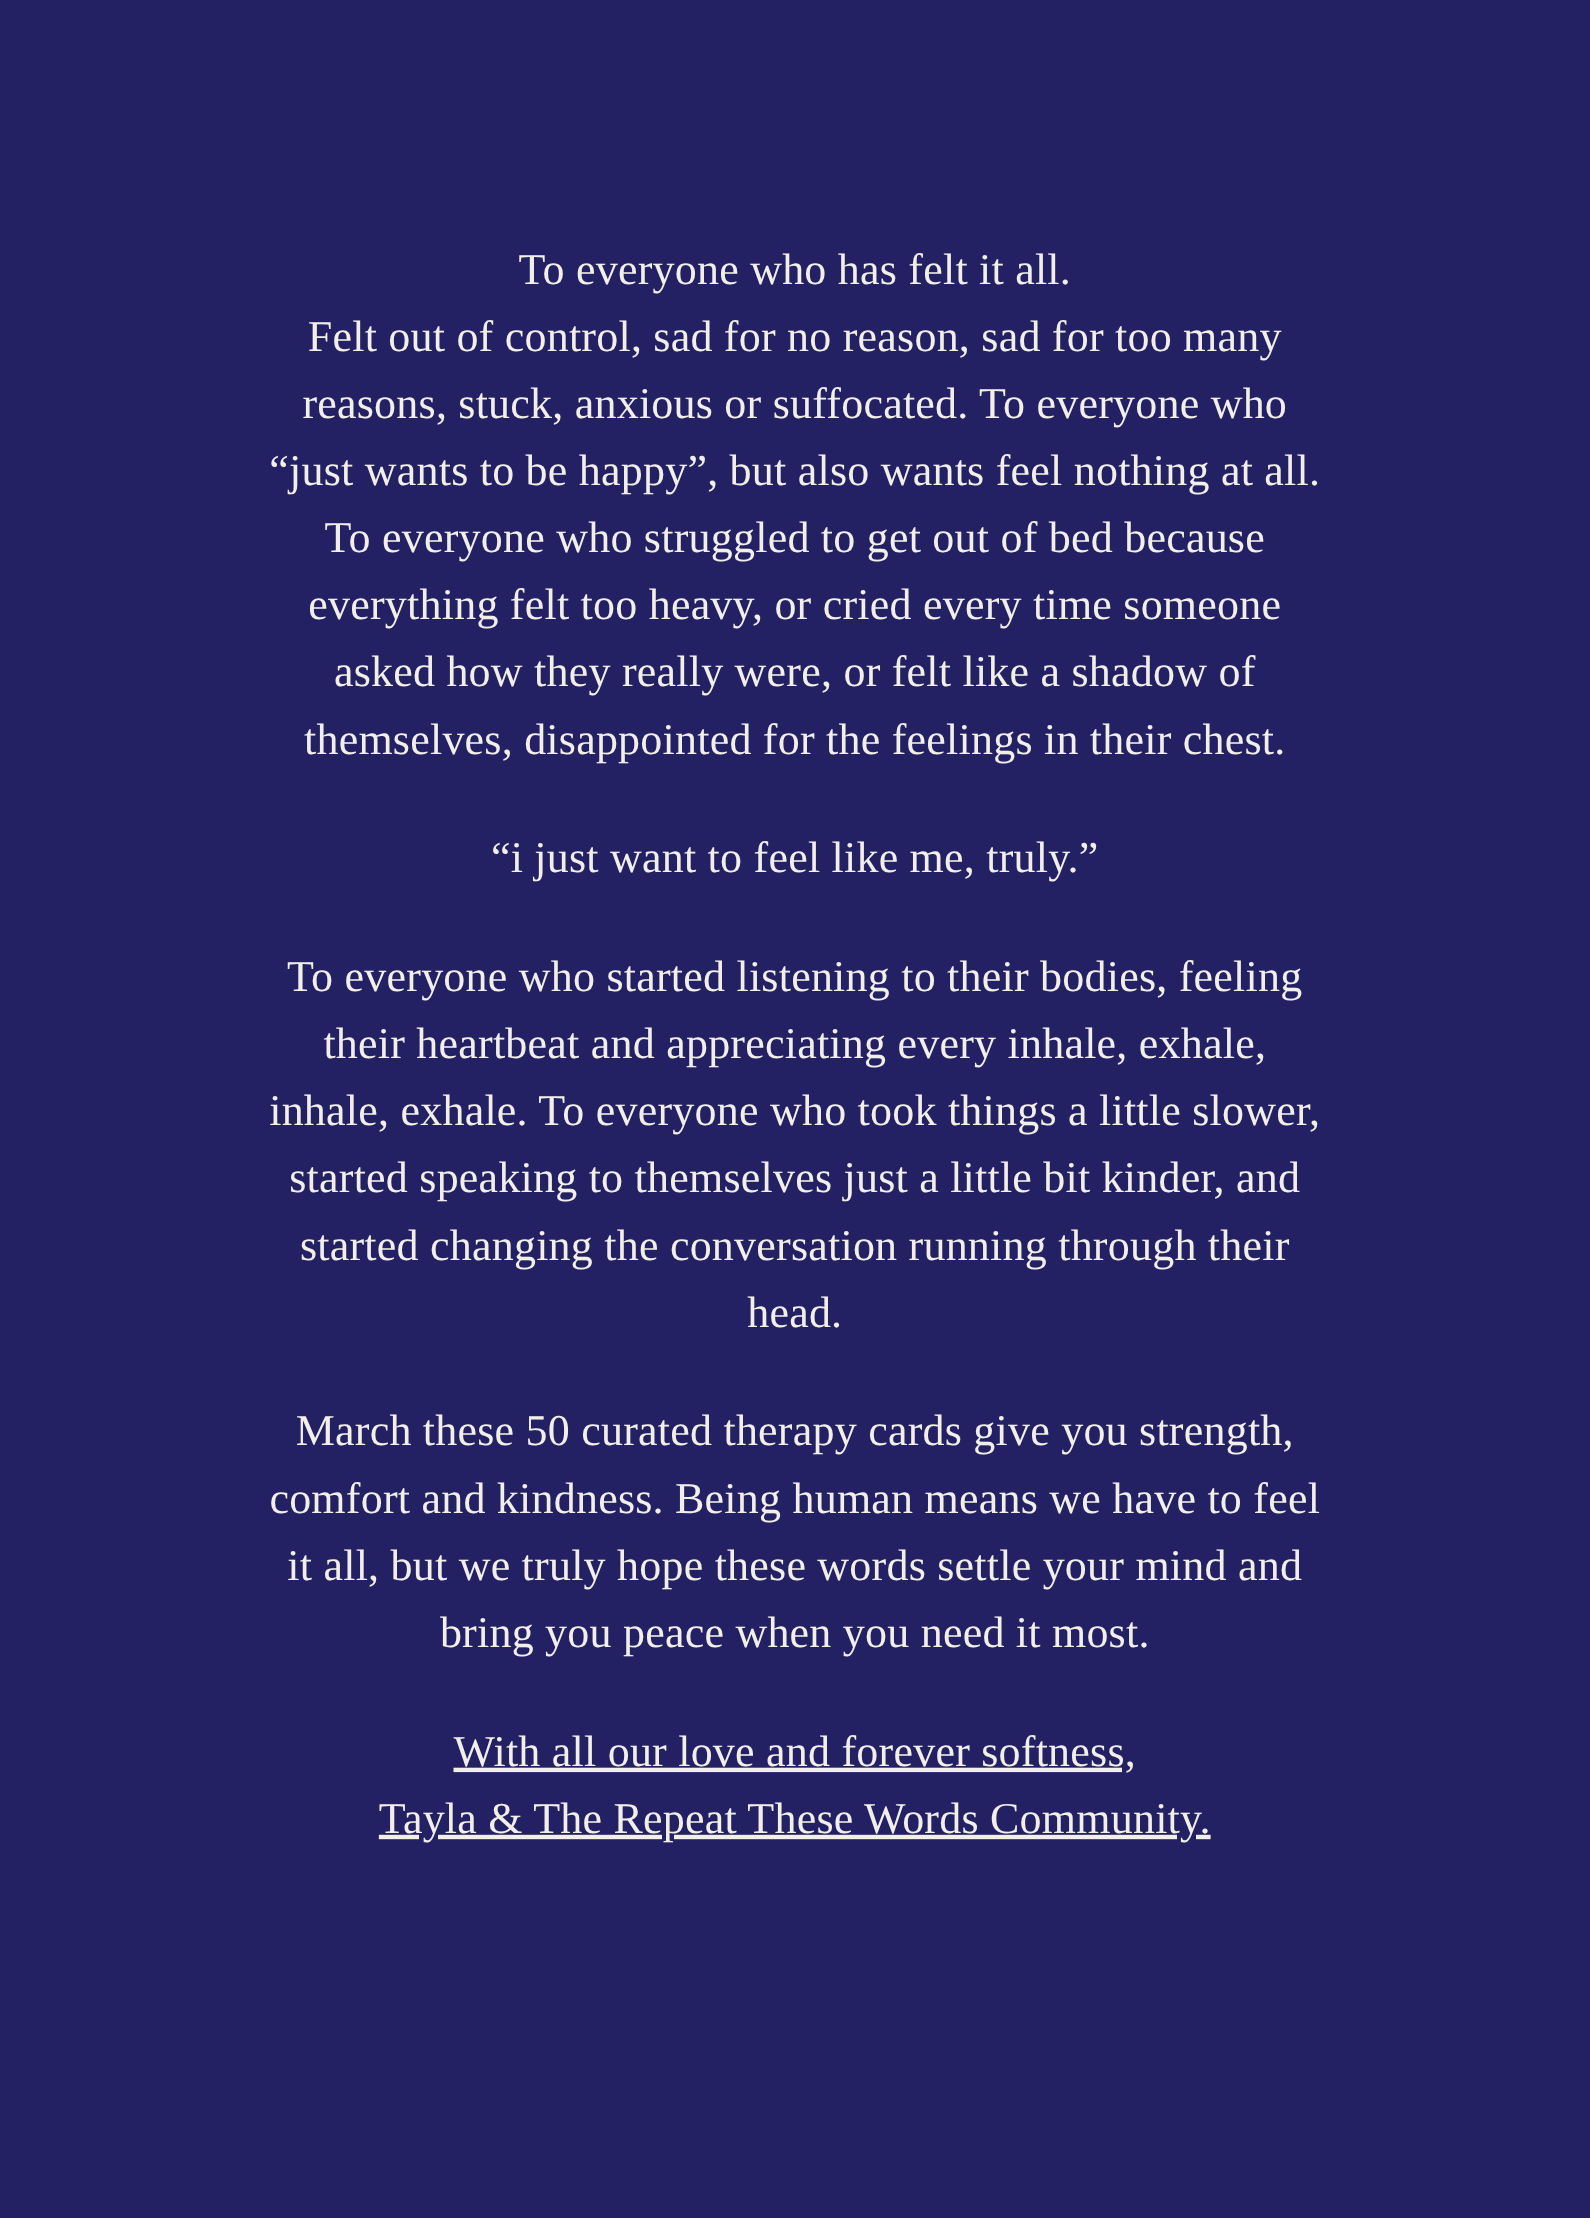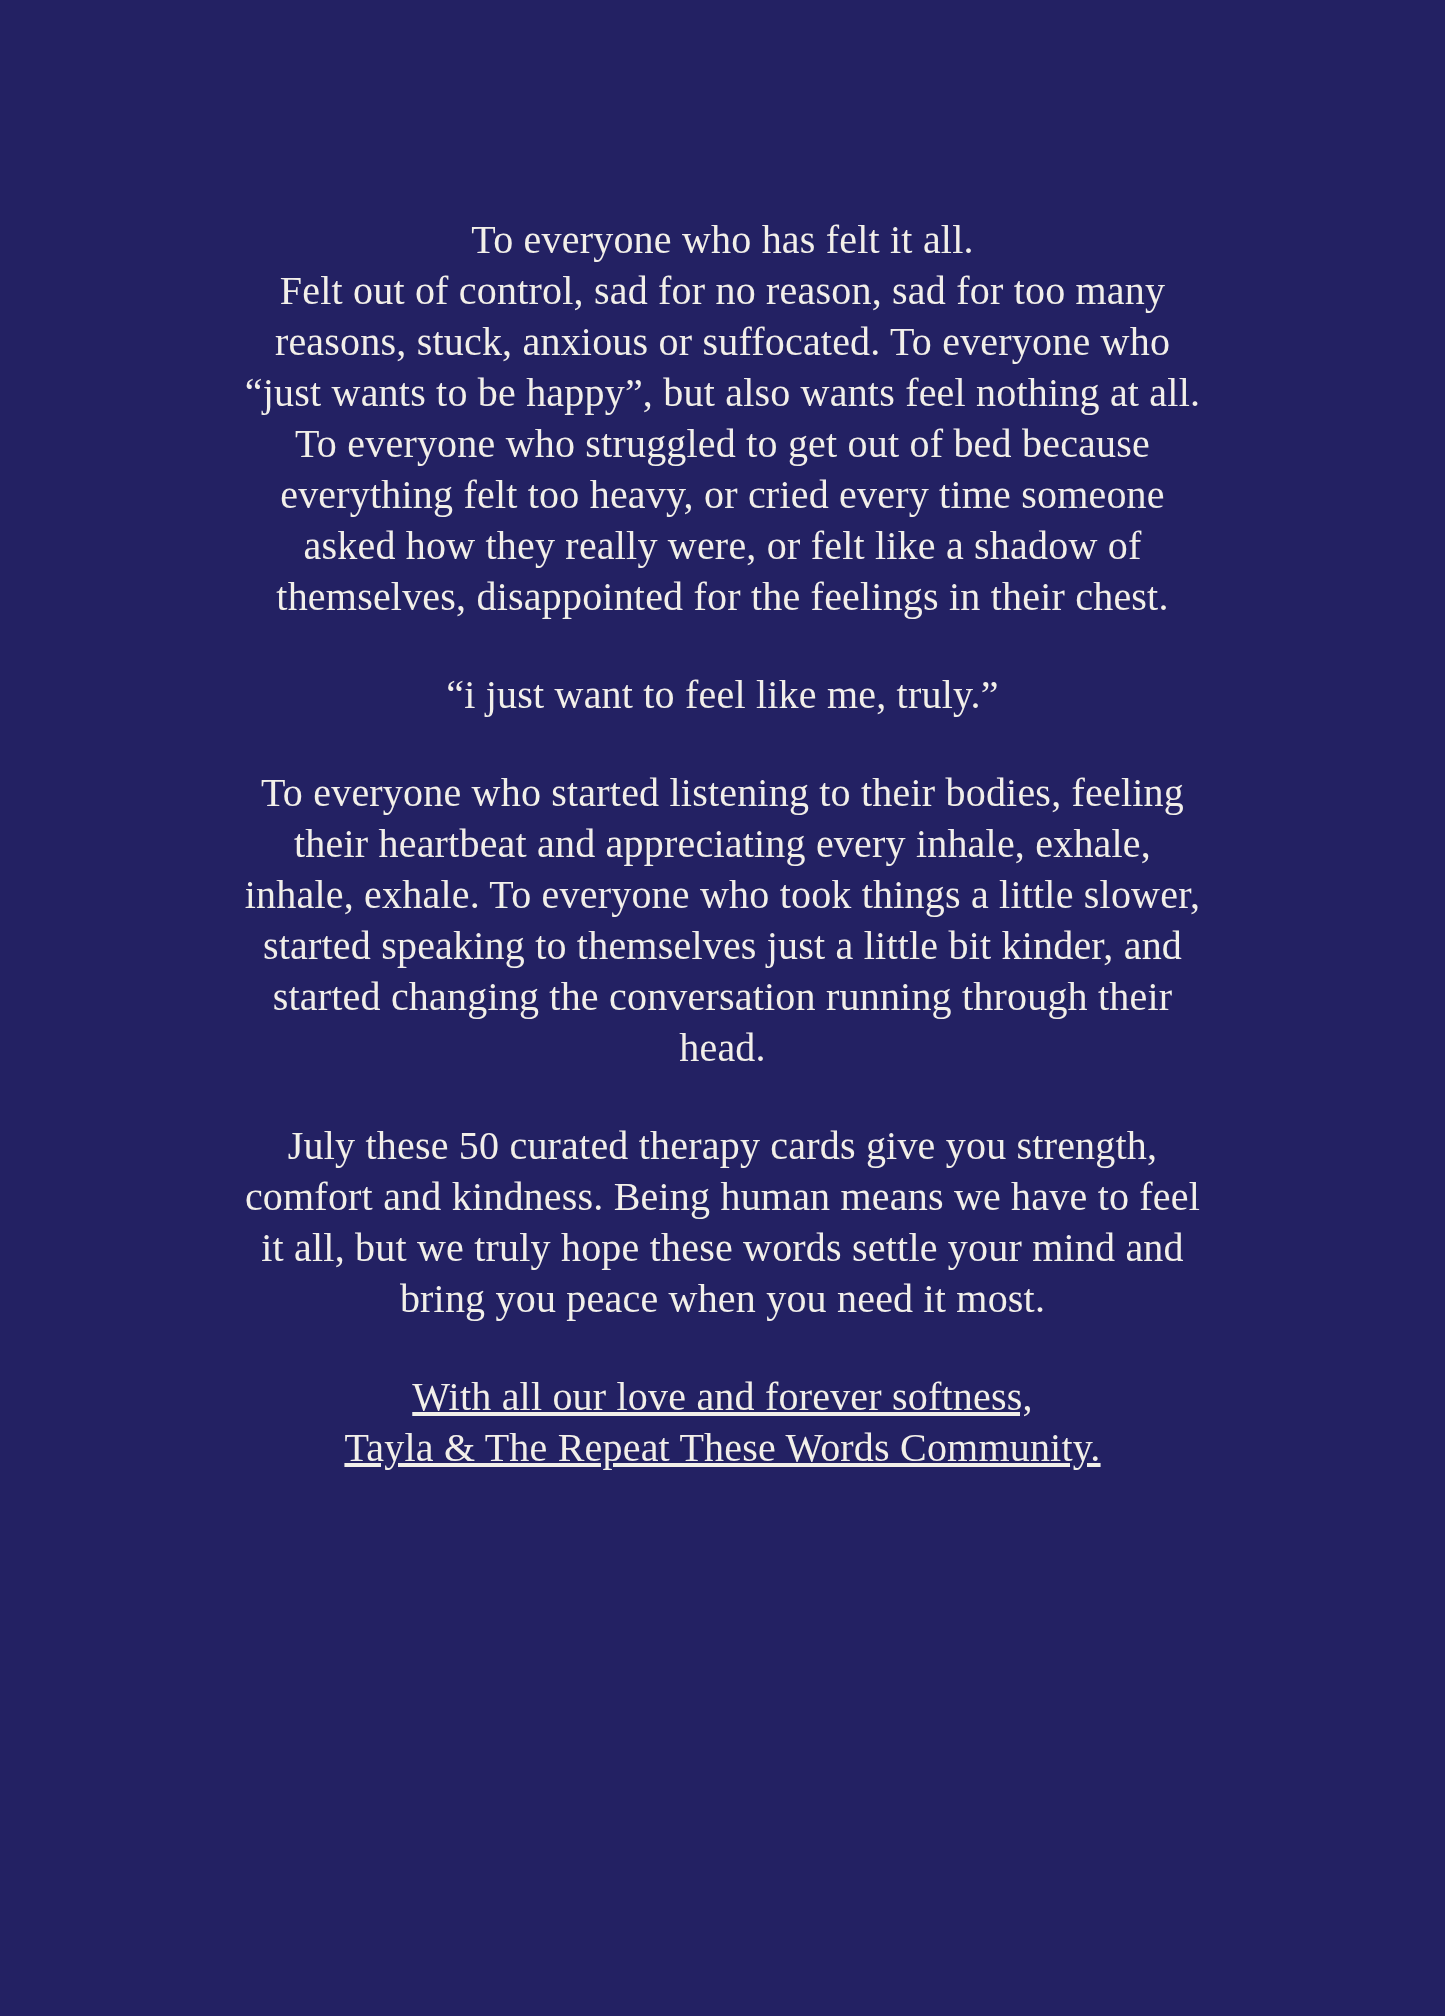--- a/index.html
+++ b/index.html
@@ -21,21 +21,21 @@
   .dedication {
     width: 1210px;
     margin: 0 auto;
     padding-top: 214px;
     text-align: center;
     color: #F2EFE9;
   }
   .dedication p {
     margin: 0 0 47px 0;
     font-size: 40px;
-    line-height: 51px;
+    line-height: 61px;
     font-weight: 400;
     white-space: pre-line;
     letter-spacing: 0.2px;
   }
   .dedication p:last-child {
     margin-bottom: 0;
     text-decoration: underline;
   }
 </style>
 </head>
@@ -51,20 +51,20 @@
 everything felt too heavy, or cried every time someone
 asked how they really were, or felt like a shadow of
 themselves, disappointed for the feelings in their chest.</p>
     <p>“i just want to feel like me, truly.”</p>
     <p>To everyone who started listening to their bodies, feeling
 their heartbeat and appreciating every inhale, exhale,
 inhale, exhale. To everyone who took things a little slower,
 started speaking to themselves just a little bit kinder, and
 started changing the conversation running through their
 head.</p>
-    <p>July these 50 curated therapy cards give you strength,
+    <p>March these 50 curated therapy cards give you strength,
 comfort and kindness. Being human means we have to feel
 it all, but we truly hope these words settle your mind and
 bring you peace when you need it most.</p>
     <p>With all our love and forever softness,
 Tayla &amp; The Repeat These Words Community.</p>
   </div>
 </div>
 
 </body></html>

